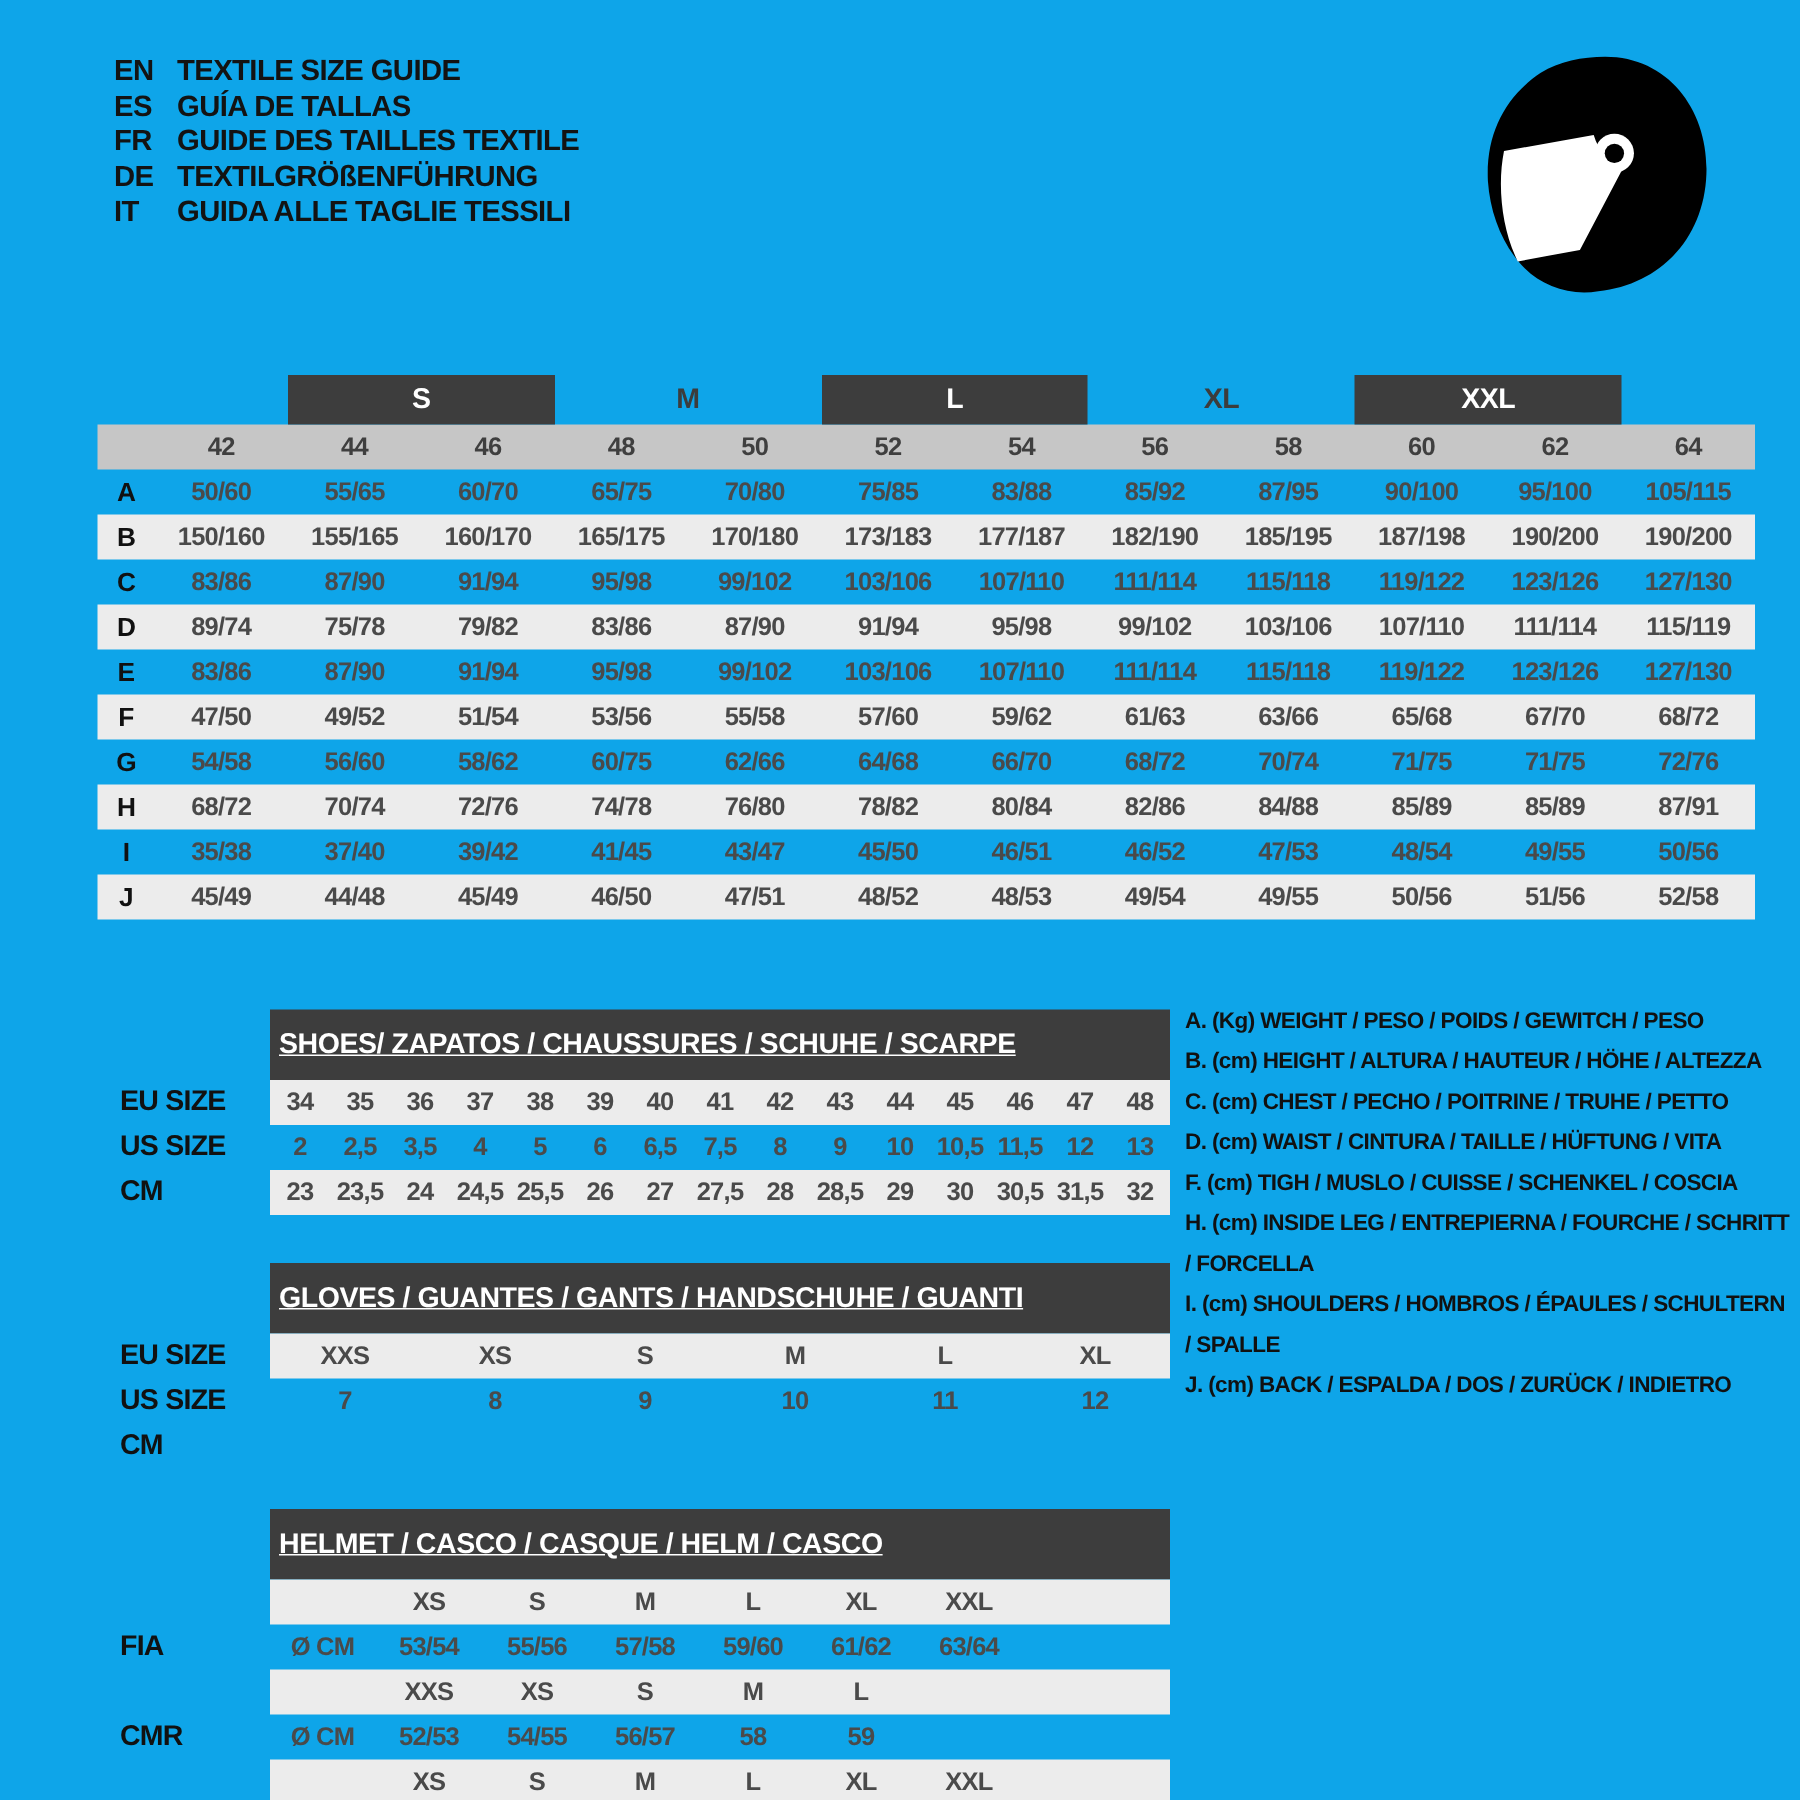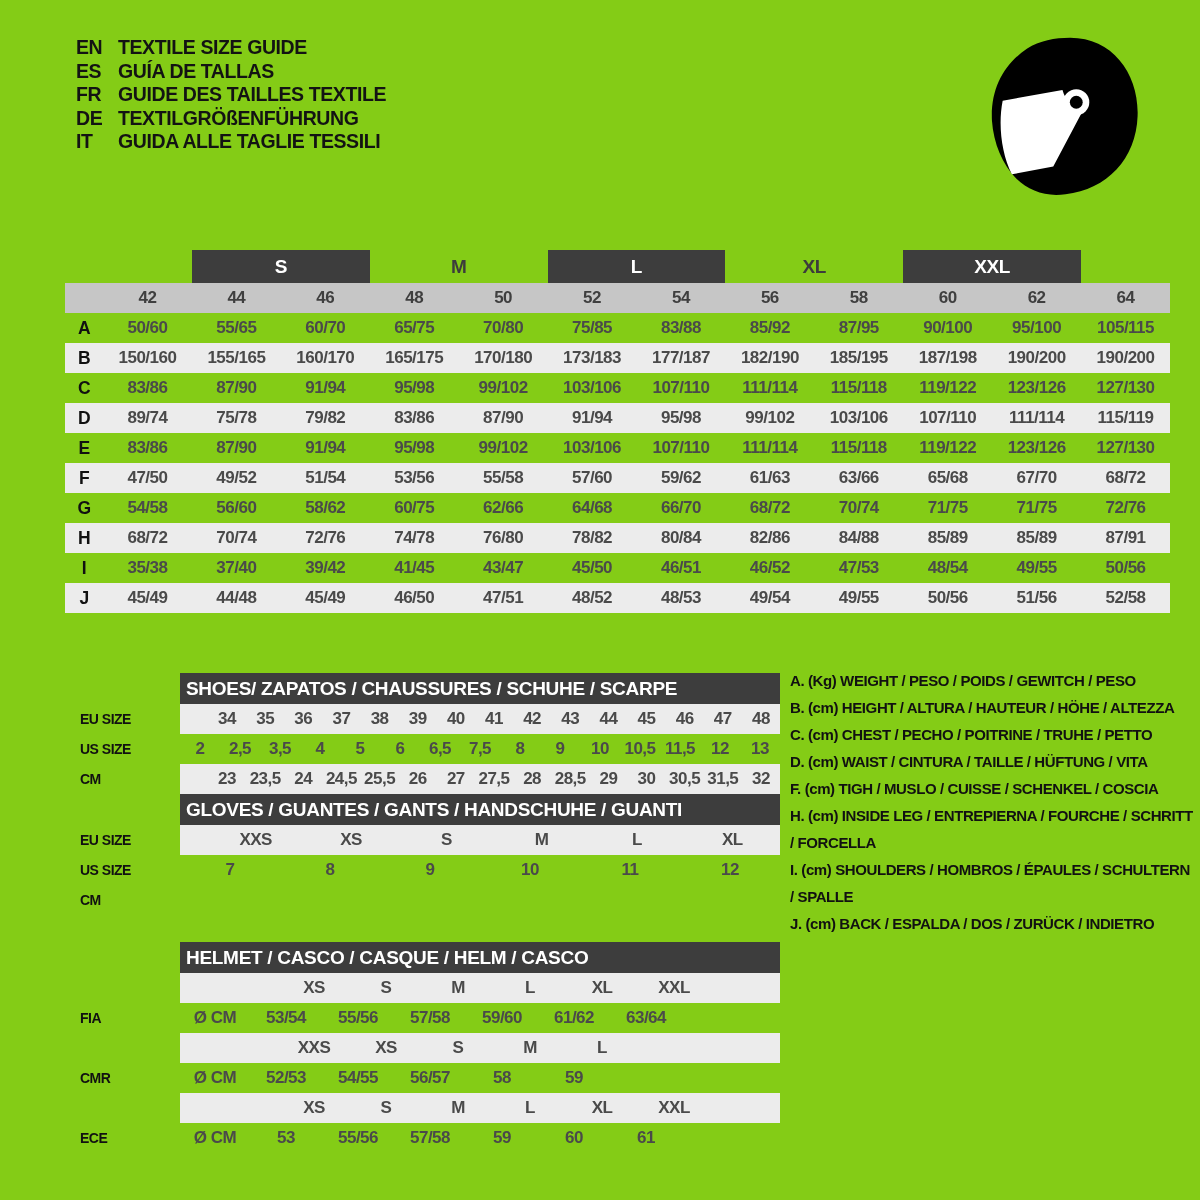--- a/index.html
+++ b/index.html
@@ -1,18 +1,18 @@
 <!DOCTYPE html>
 <html><head>
 <meta charset="utf-8">
 <style>
   html,body{margin:0;padding:0;background:#fff;}
   body{width:1200px;height:1200px;position:relative;overflow:hidden;
        font-family:"Liberation Sans","DejaVu Sans",sans-serif;font-weight:700;color:#1a1a1a;}
-  .page{position:absolute;inset:0;background:#84cc16;}
+  .page{position:absolute;inset:0;background:#0ea5e9;}
 
   
   .langs{position:absolute;left:76px;top:36px;}
   .lang-row{display:flex;align-items:center;height:23.5px;font-size:19.5px;letter-spacing:-0.4px;color:#131313;}
   .lang-code{width:42px;flex:0 0 42px;}
   .helmet-wrap{position:absolute;left:972px;top:24px;width:184px;height:184px;}
   .helmet-wrap svg{width:100%;height:100%;}
 
   
   .textile{position:absolute;left:65px;top:250px;width:1105px;}
@@ -22,31 +22,31 @@
   .band.txt{color:#3c3c3c;}
   .num-row{display:grid;grid-template-columns:38px repeat(12,1fr);height:30px;align-items:center;background:#c6c6c6;}
   .data-row{display:grid;grid-template-columns:38px repeat(12,1fr);height:30px;align-items:center;}
   .data-row.stripe{background:#ececec;}
   .cell{text-align:center;font-size:17px;letter-spacing:-0.5px;color:#4a4a4a;white-space:nowrap;}
   .num-row .cell{color:#3f3f3f;}
   .row-label{color:#111;font-size:17.5px;}
 
   
   .lower-left{position:absolute;left:65px;top:673px;width:715px;}
-  .sec-title{margin-left:115px;height:31px;background:#3d3d3d;color:#fff;font-size:19px;
-             letter-spacing:-0.3px;display:flex;align-items:center;padding-left:6px;box-sizing:border-box;}
+  .sec-title{margin-left:115px;height:47px;background:#3d3d3d;color:#fff;font-size:19px;
+             letter-spacing:-0.3px;display:flex;align-items:center;padding-left:6px;box-sizing:border-box;text-decoration:underline;}
   .lrow{display:flex;height:30px;}
   .rlabel{width:115px;flex:0 0 115px;display:flex;align-items:center;padding-left:15px;
-          box-sizing:border-box;font-size:14px;letter-spacing:-0.5px;color:#111;text-align:center;}
+          box-sizing:border-box;font-size:19px;letter-spacing:-0.5px;color:#111;text-align:center;}
   .rvals{flex:1;display:grid;align-items:center;}
-  .rvals.stripe{background:#ececec;padding-left:28px;}
+  .rvals.stripe{background:#ececec;}
   .sec-shoes .rvals{grid-template-columns:repeat(15,1fr);}
   .sec-gloves .rvals{grid-template-columns:repeat(6,1fr);}
   .sec-helmet .rvals{grid-template-columns:70px repeat(6,72px) 1fr;}
-  .sec-gloves{}
+  .sec-gloves{margin-top:32px;}
   .sec-helmet{margin-top:27px;}
 
   
   .legend{position:absolute;left:790px;top:667px;width:404px;}
   .legend-item{font-size:15px;line-height:27px;letter-spacing:-0.4px;color:#111;}
 </style>
 </head>
 <body>
 
 <div class="page">

